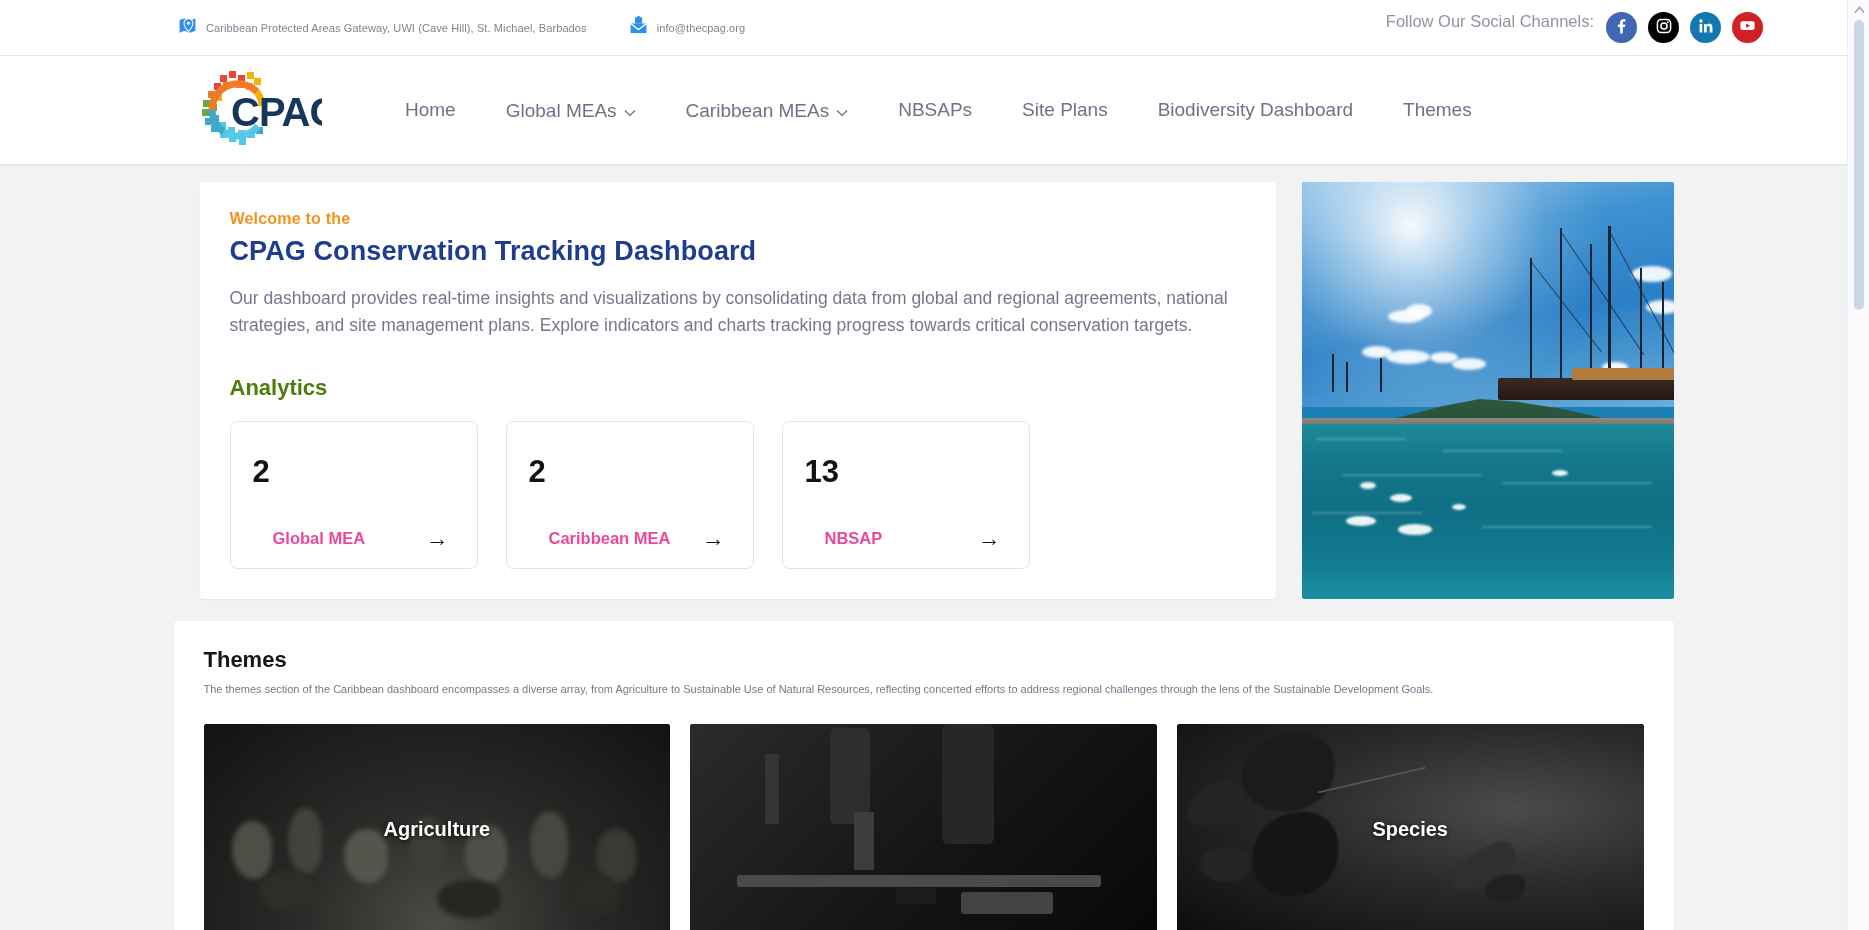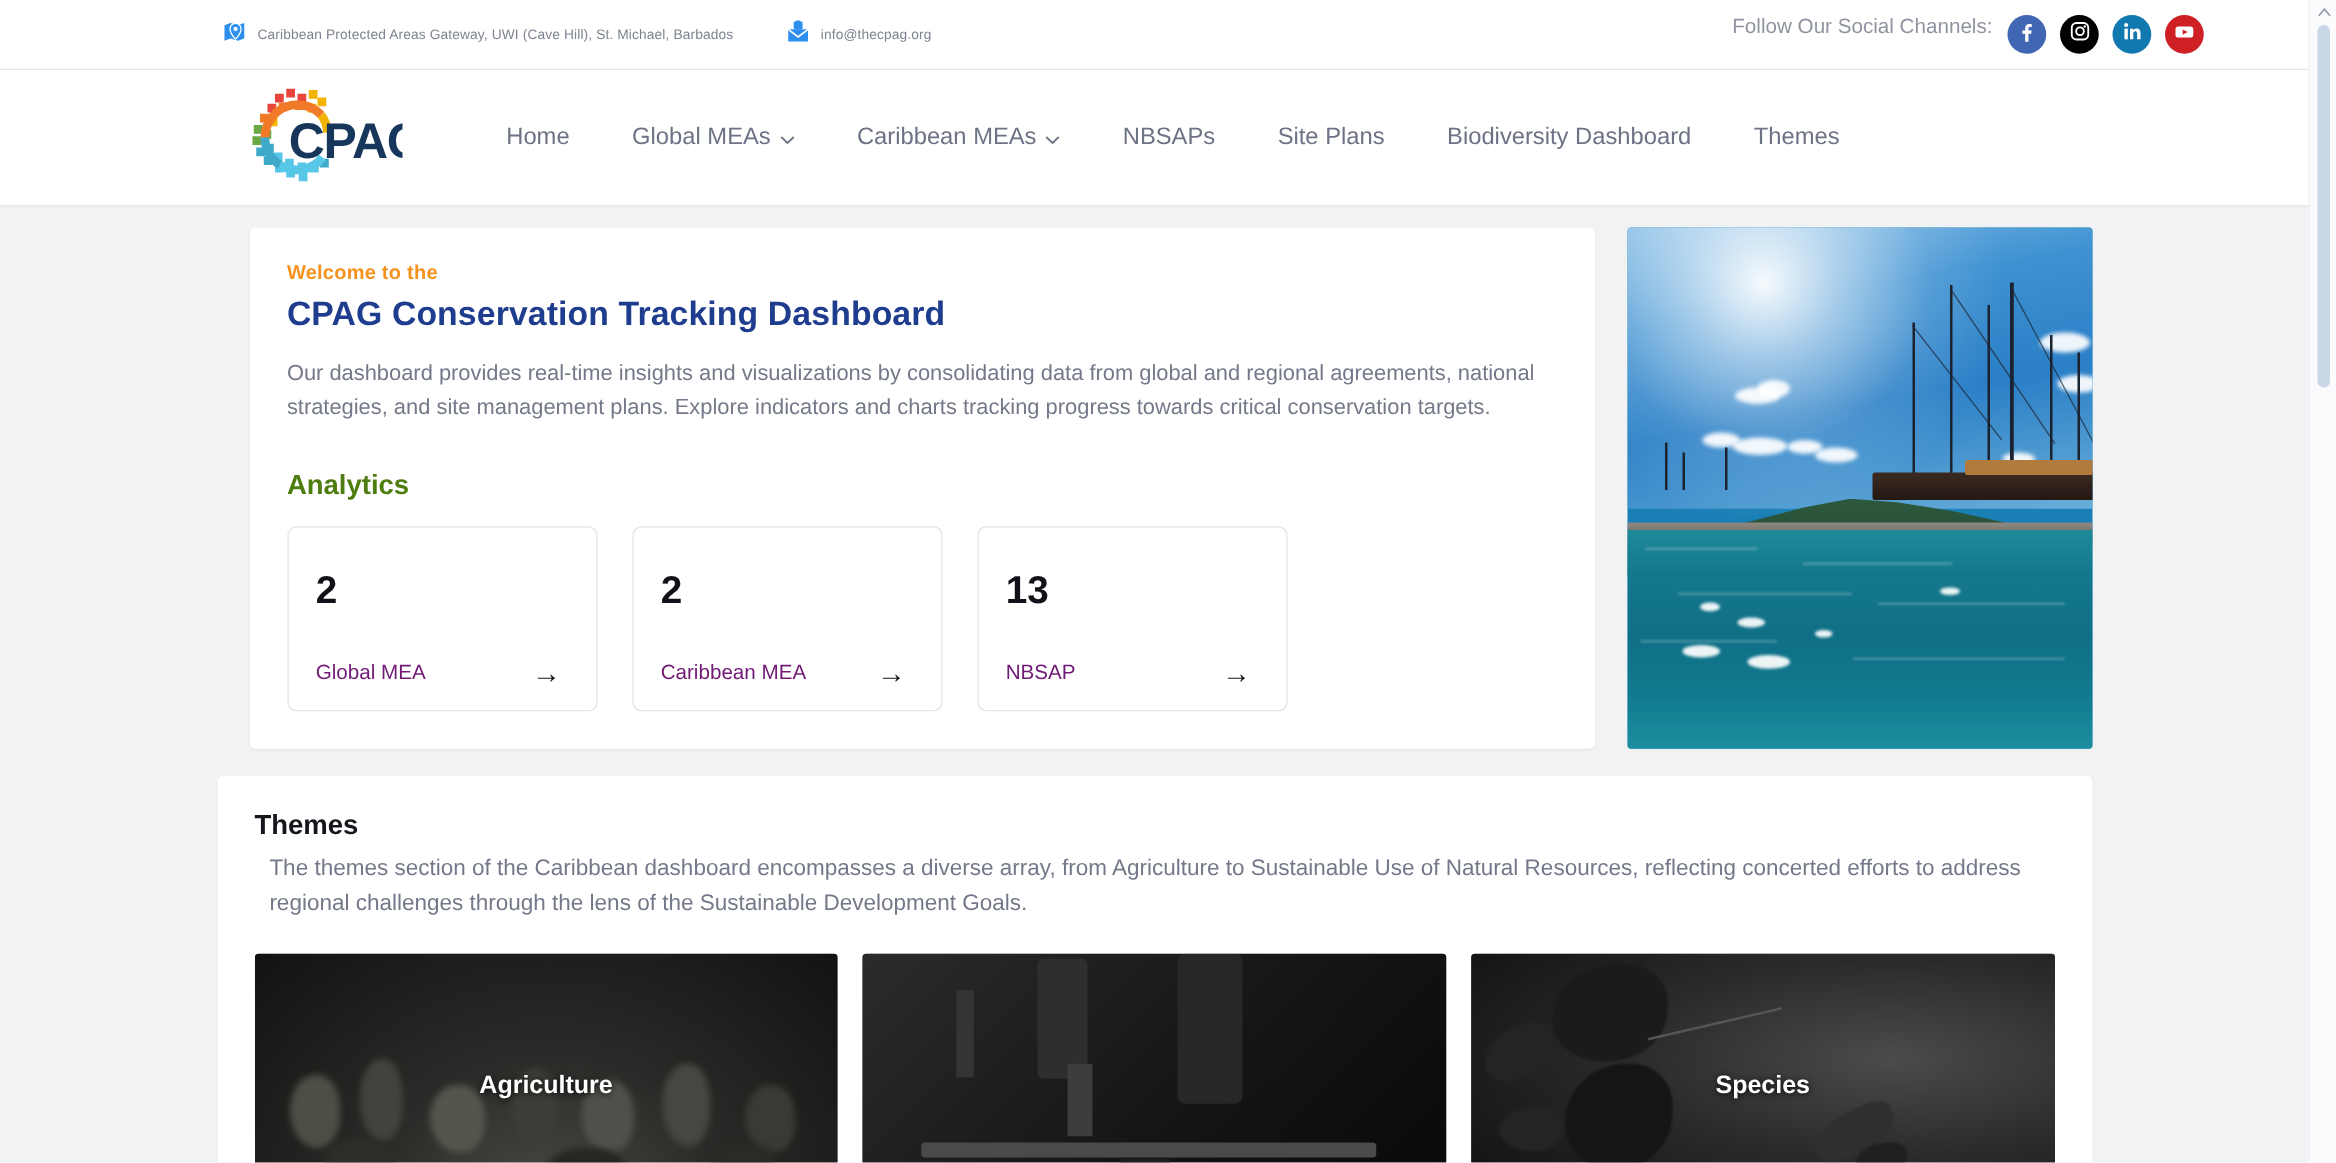--- a/index.html
+++ b/index.html
@@ -60,21 +60,21 @@
     height: 108px; background: #ffffff;
     display: flex; align-items: center;
     padding-left: 190px;
     box-shadow: 0 1px 3px rgba(20,25,40,.07);
     position: relative; z-index: 5;
   }
   .logo { width: 132px; height: 86px; position: relative; flex: 0 0 auto; }
   .nav-links { display: flex; align-items: center; margin-left: 58px; }
   .nav-link {
     font-size: 19px; color: #6d7384; padding: 0 25px;
-    display: flex; align-items: center; gap: 7px; white-space: nowrap;
+    display: flex; align-items: flex-end; gap: 7px; white-space: nowrap;
     cursor: pointer;
   }
   .caret { display: inline-block; margin-top: 2px; }
 
   
   .page {
     background: #f1f2f4; padding: 18px 0 0 0; min-height: 700px;
   }
   .container { width: 1500px; margin: 0 auto; }
 
@@ -102,21 +102,21 @@
   .stat-row { display: flex; gap: 28px; margin-top: 20px; }
   .stat-card {
     width: 248px; height: 148px; background: #ffffff;
     border: 1px solid #e2e4e8; border-radius: 7px;
     padding: 22px 22px 18px 22px;
     display: flex; flex-direction: column; justify-content: space-between;
     cursor: pointer;
   }
   .stat-value { font-size: 31px; font-weight: bold; color: #101217; line-height: 1; margin-top: 12px; }
   .stat-foot { display: flex; align-items: center; justify-content: space-between; }
-  .stat-label { font-size: 16.5px; font-weight: normal; color: #701a75; }
+  .stat-label { font-size: 16.5px; font-weight: bold; color: #ec4899; margin-left: 20px; }
   .stat-arrow { font-size: 23px; color: #101217; line-height: 1; padding-right: 6px; }
 
   .hero-photo {
     width: 372px; flex: 0 0 372px; margin-left: 10px; border-radius: 3px;
     position: relative; overflow: hidden; background: #1a7fb5;
     align-self: stretch; margin-top: 0; margin-bottom: 0;
   }
 
   
   .ph-sky {
@@ -159,21 +159,21 @@
     border-radius: 2px;
   }
 
   
   .themes-card {
     background: #ffffff; border-radius: 4px; margin-top: 22px;
     padding: 26px 30px 30px 30px; box-shadow: 0 1px 2px rgba(15,20,40,.05);
   }
   .themes-title { font-size: 22px; font-weight: bold; color: #14161c; }
   .themes-desc {
-    color: #74798a; font-size: 18px; line-height: 1.55; margin-top: 8px; margin-left: 12px;
+    color: #74798a; font-size: 11px; line-height: 1.55; margin-top: 8px;
   }
   .theme-grid { display: flex; gap: 20px; margin-top: 26px; }
   .theme-card {
     flex: 1 1 0; height: 210px; border-radius: 3px;
     position: relative; overflow: hidden; cursor: pointer;
     display: flex; align-items: center; justify-content: center;
     background: #141414;
   }
   .theme-label {
     position: relative; z-index: 3; color: #ffffff;

